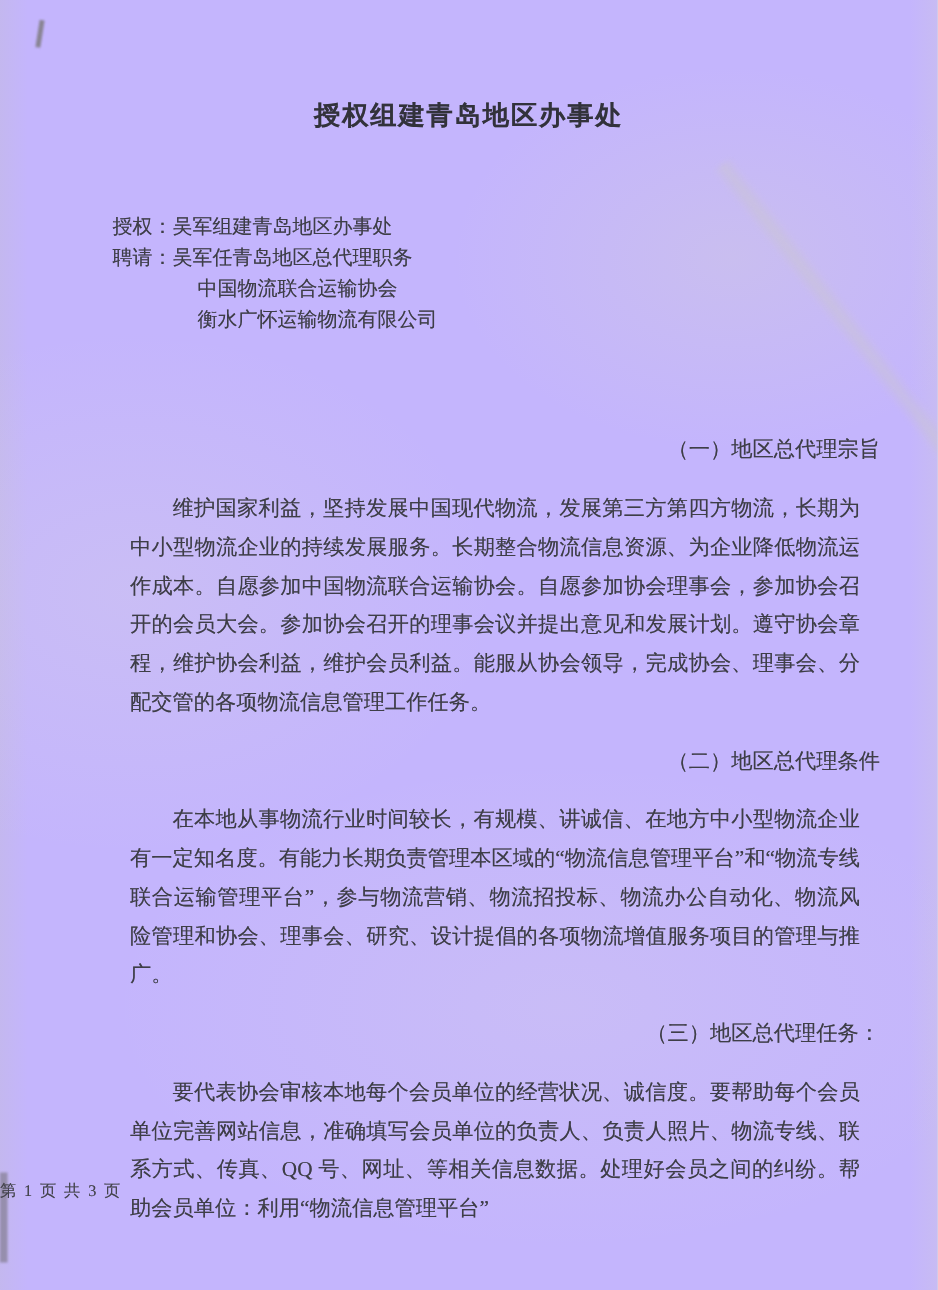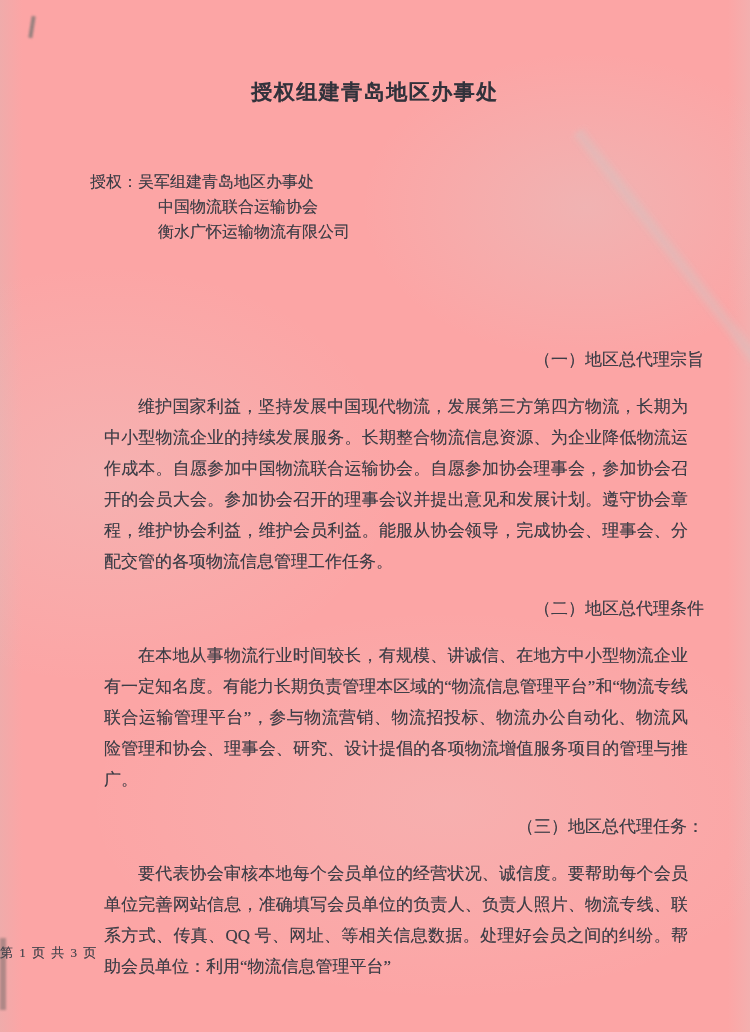--- a/index.html
+++ b/index.html
@@ -4,21 +4,21 @@
 <style>
   html, body {
     margin: 0;
     padding: 0;
     background: #dcdcdc;
   }
   .scan-page {
     position: relative;
     width: 750px;
     height: 1032px;
-    background: #fca5a5;
+    background: #c4b5fd;
     overflow: hidden;
     font-family: "Liberation Serif", "DejaVu Serif", serif;
     color: #3e3e47;
     text-shadow: 0 0 0.5px rgba(62,62,71,0.55);
   }
   
   .scan-page::before {
     content: '';
     position: absolute;
     inset: 0;
@@ -113,20 +113,21 @@
   <div class="crease"></div>
   <div class="mark-topleft"></div>
   <div class="mark-bottomleft"></div>
 
   <div class="doc-title">
     <div>授权组建青岛地区办事处</div>
   </div>
 
   <div class="meta-block">
       <div class="meta-line">授权：吴军组建青岛地区办事处</div>
+      <div class="meta-line">聘请：吴军任青岛地区总代理职务</div>
       <div class="meta-line hang">中国物流联合运输协会</div>
       <div class="meta-line hang">衡水广怀运输物流有限公司</div>
     </div>
 
   <div class="doc-body">
       <div class="sec-heading">（一）地区总代理宗旨</div>
       <p class="para">维护国家利益，坚持发展中国现代物流，发展第三方第四方物流，长期为中小型物流企业的持续发展服务。长期整合物流信息资源、为企业降低物流运作成本。自愿参加中国物流联合运输协会。自愿参加协会理事会，参加协会召开的会员大会。参加协会召开的理事会议并提出意见和发展计划。遵守协会章程，维护协会利益，维护会员利益。能服从协会领导，完成协会、理事会、分配交管的各项物流信息管理工作任务。</p>
       <div class="sec-heading">（二）地区总代理条件</div>
       <p class="para">在本地从事物流行业时间较长，有规模、讲诚信、在地方中小型物流企业有一定知名度。有能力长期负责管理本区域的“物流信息管理平台”和“物流专线联合运输管理平台”，参与物流营销、物流招投标、物流办公自动化、物流风险管理和协会、理事会、研究、设计提倡的各项物流增值服务项目的管理与推广。</p>
       <div class="sec-heading">（三）地区总代理任务：</div>

